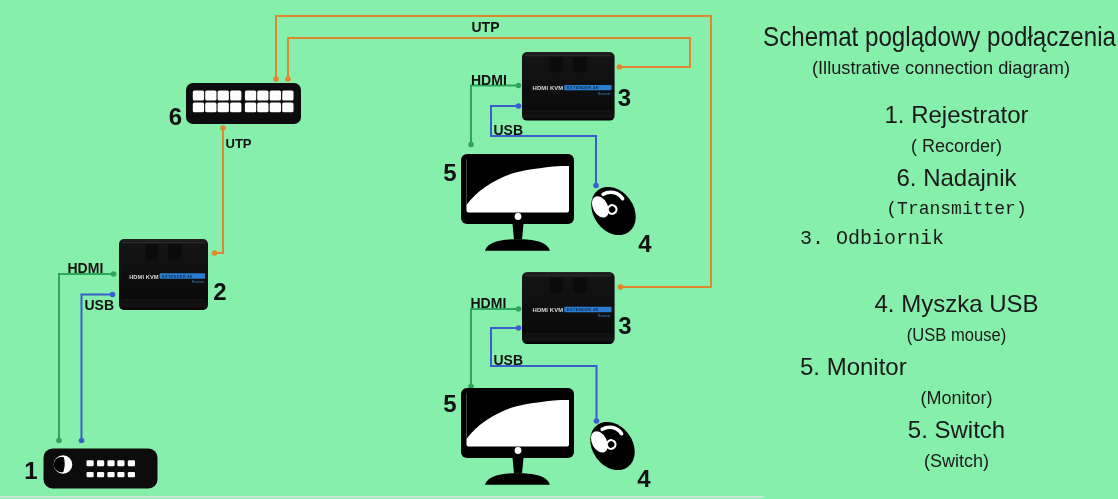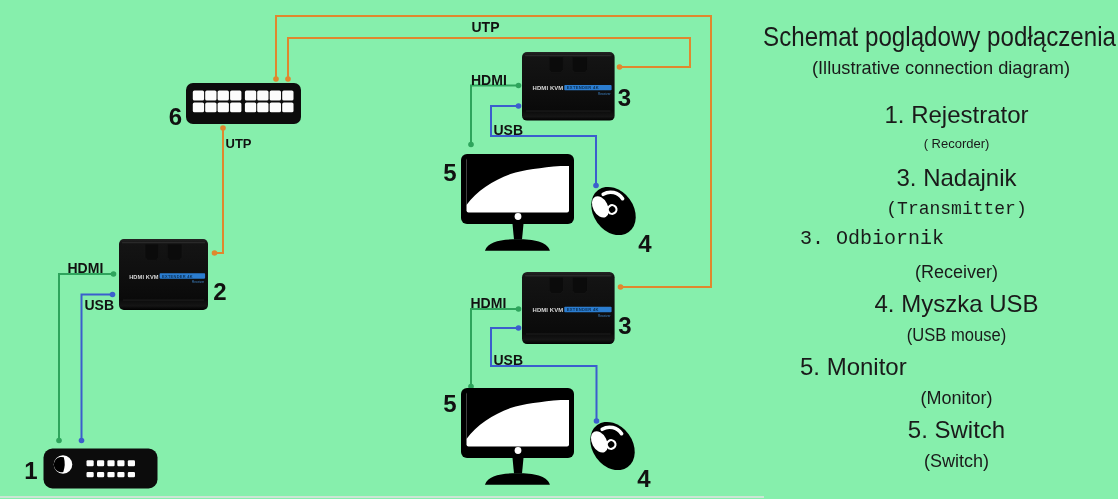--- a/index.html
+++ b/index.html
@@ -164,24 +164,23 @@
     <use href="#monitor" transform="translate(461,388)"></use>
 
     <use href="#mouse" transform="translate(613.5,211) rotate(-36)"></use>
     <use href="#mouse" transform="translate(612.5,446) rotate(-36)"></use>
   </svg>
 
   <div class="t" id="title" style="left:729px;width:421px;text-align:center;top:21px;font-size:28px;transform:scaleX(0.862);transform-origin:50% 50%;">Schemat poglądowy podłączenia</div>
   <div class="t" id="subtitle" style="left:764px;width:354px;text-align:center;top:57px;font-size:19px;transform:scaleX(0.958);transform-origin:50% 50%;">(Illustrative connection diagram)</div>
 
   <div class="t i1" style="left:800px;width:313px;text-align:center;top:101px;font-size:24px;">1. Rejestrator</div>
-  <div class="t s1" style="left:800px;width:313px;text-align:center;top:136px;font-size:13px;">( Recorder)</div>
-  <div class="t i2" style="left:800px;width:313px;text-align:center;top:164px;font-size:24px;">3. Nadajnik</div>
+  <div class="t s1" style="left:800px;width:313px;text-align:center;top:136px;font-size:18px;">( Recorder)</div>
+  <div class="t i2" style="left:800px;width:313px;text-align:center;top:164px;font-size:24px;">6. Nadajnik</div>
   <div class="t s2" style="left:800px;width:313px;text-align:center;top:199px;font-size:18px;font-family:Liberation Mono, monospace;">(Transmitter)</div>
   <div class="t i3" style="left:800px;width:313px;top:227px;font-size:20px;font-family:Liberation Mono, monospace;">3. Odbiornik</div>
-  <div class="t s3" style="left:800px;width:313px;text-align:center;top:262px;font-size:18px;">(Receiver)</div>
   <div class="t i4" style="left:800px;width:313px;text-align:center;top:290px;font-size:24px;">4. Myszka USB</div>
   <div class="t s4" style="left:800px;width:313px;text-align:center;top:325px;transform:scaleX(0.92);transform-origin:50% 50%;font-size:18px;">(USB mouse)</div>
   <div class="t i5" style="left:800px;width:313px;top:353px;font-size:24px;">5. Monitor</div>
   <div class="t s5" style="left:800px;width:313px;text-align:center;top:388px;font-size:18px;">(Monitor)</div>
   <div class="t i6" style="left:800px;width:313px;text-align:center;top:416px;font-size:24px;">5. Switch</div>
   <div class="t s6" style="left:800px;width:313px;text-align:center;top:451px;font-size:18px;">(Switch)</div>
 </div>
 
 </body></html>

